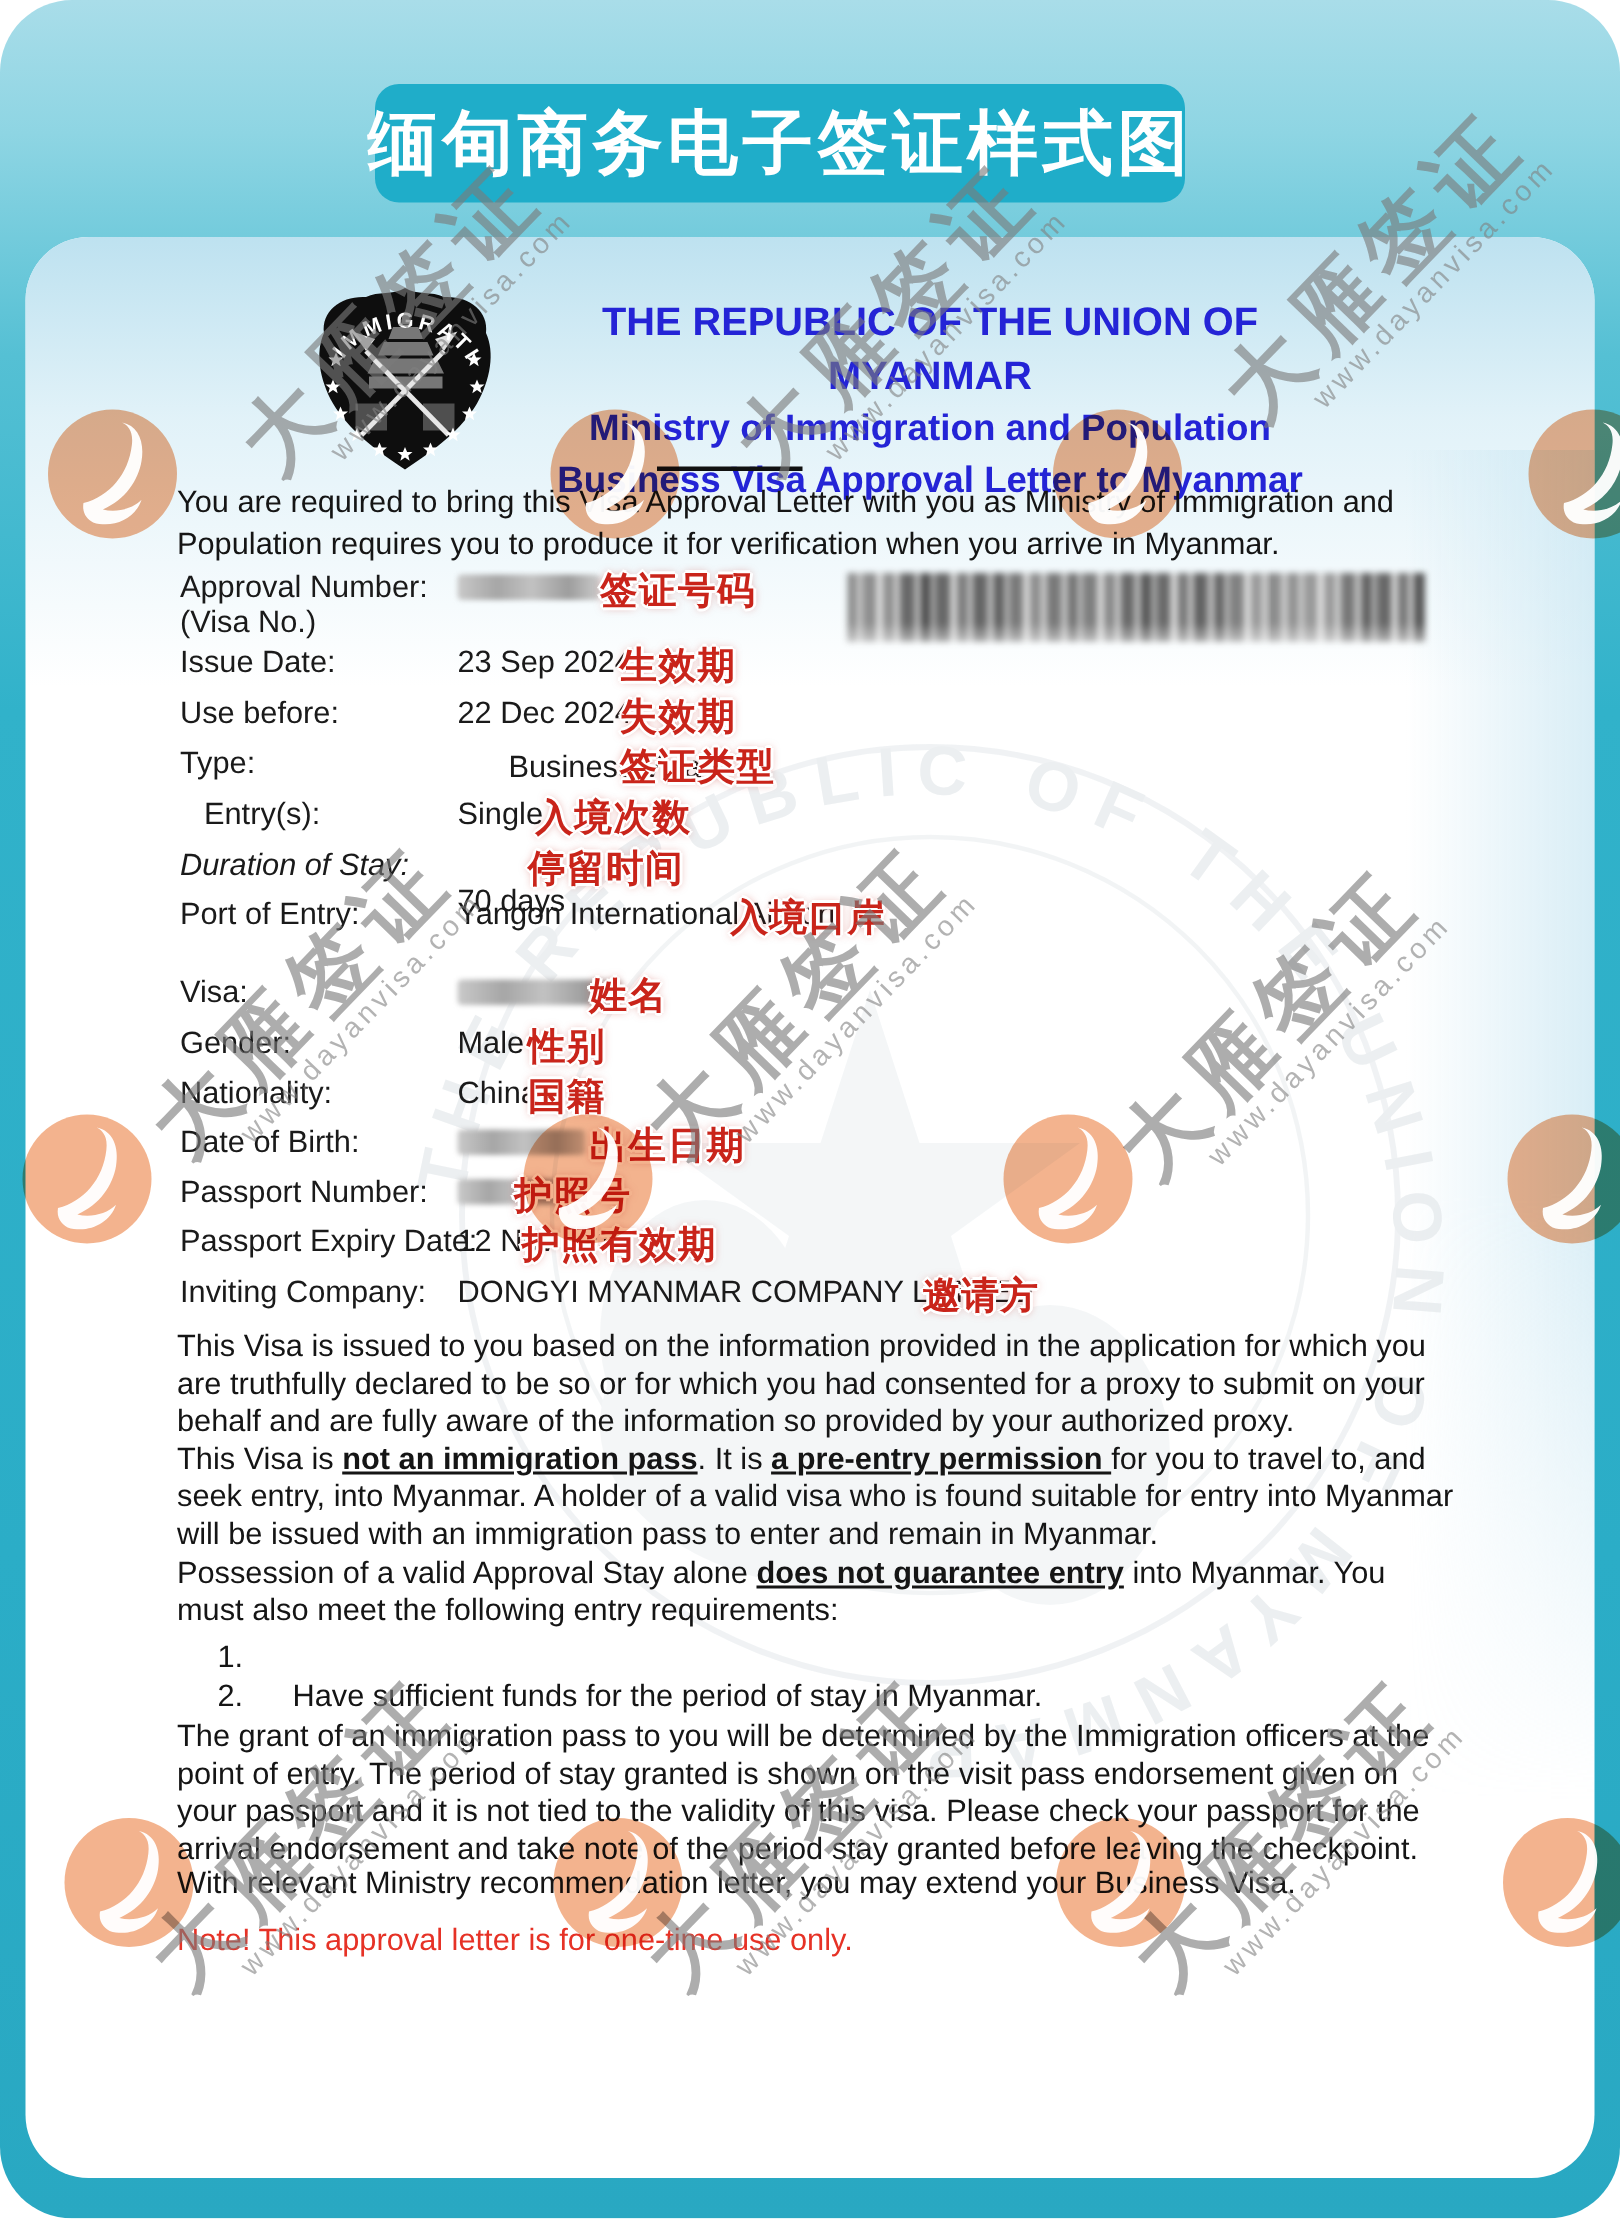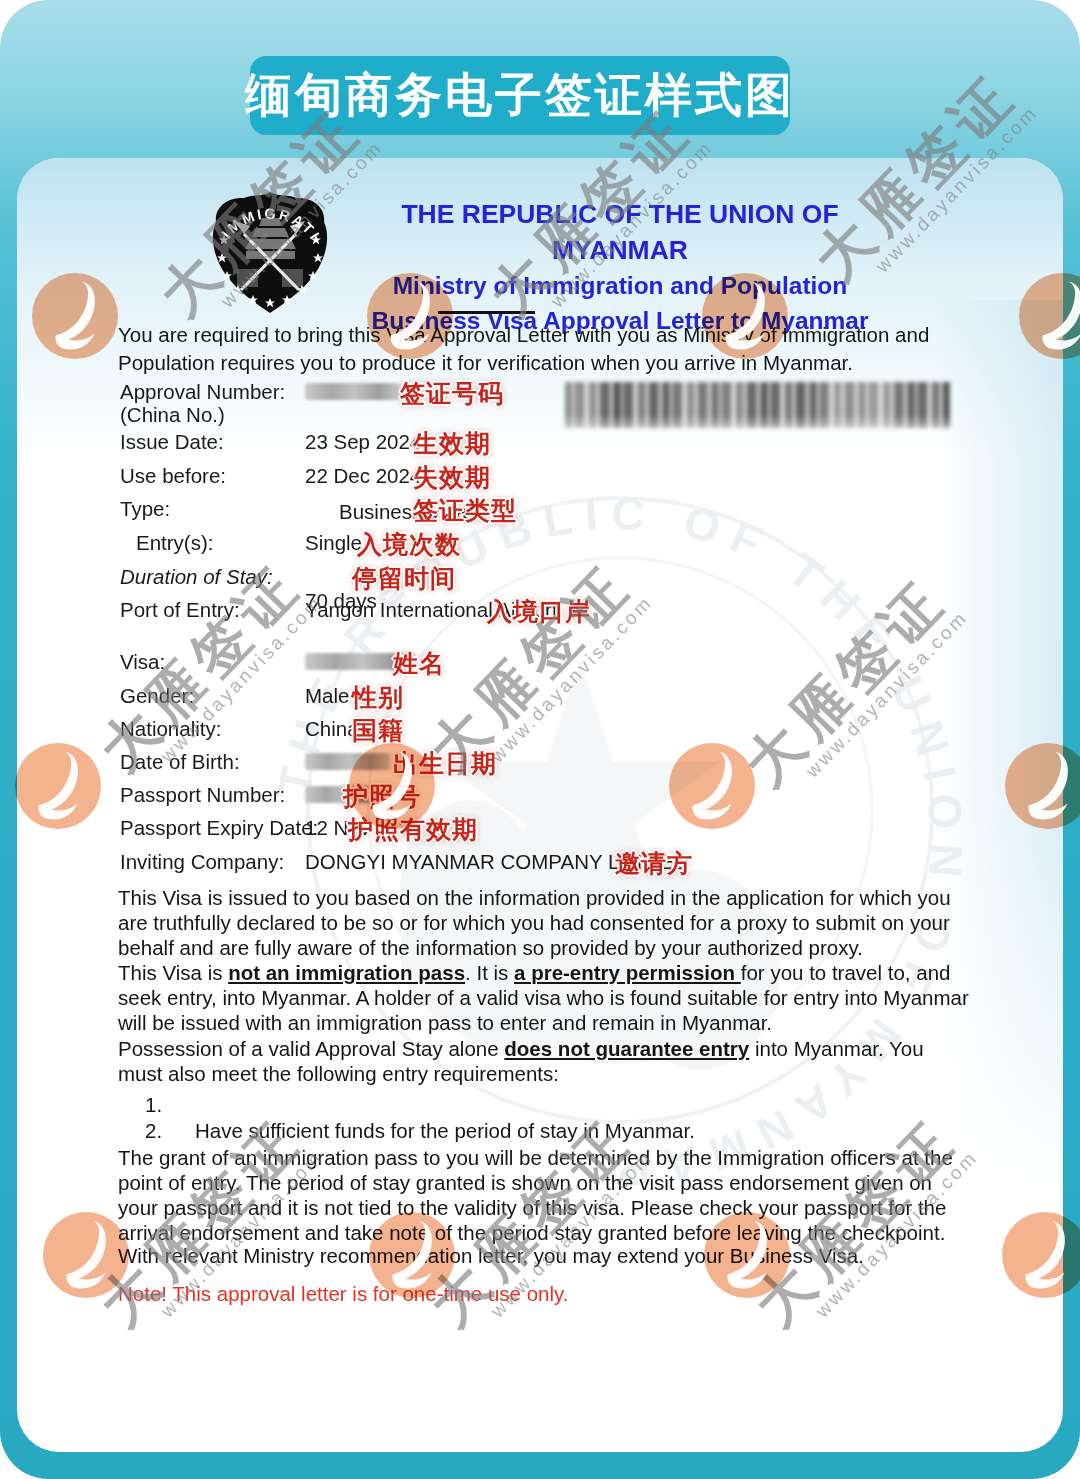--- a/index.html
+++ b/index.html
@@ -125,21 +125,21 @@
     <div class="l3">Business Visa Approval Letter to Myanmar</div>
   </div>
   <div class="hdr-underline"></div>
 
   <div class="para intro" style="top:321px">You are required to bring this  Visa  Approval  Letter with you as Ministry of  Immigration and Population requires you to produce it for verification when you arrive in Myanmar.</div>
 
   <div class="barcode"></div>
 
   <div id="fields">
       <div class="flabel" style="top: 380px;">Approval Number:</div>
-      <div class="flabel" style="top: 403px;">(China No.)</div>
+      <div class="flabel" style="top: 403px;">(Visa No.)</div>
       <div class="pill" style="top: 383px; left: 305px; width: 95px;"></div>
       <div class="ann" style="left: 400px; top: 377px;">签证号码</div>
       <div class="flabel" style="top: 430px; text-align: right;">Issue Date:</div>
       <div class="fvalue" style="top: 430px;">23 Sep 2024</div>
       <div class="ann" style="left: 413px; top: 427px;">生效期</div>
       <div class="flabel" style="top: 464px;">Use before:</div>
       <div class="fvalue" style="top: 464px;">22 Dec 2024</div>
       <div class="ann" style="left: 413px; top: 461px;">失效期</div>
       <div class="flabel" style="top: 497px;">Type:</div>
       <div class="fvalue" style="top: 500px; margin-left: 34px;">Business Visa</div>

